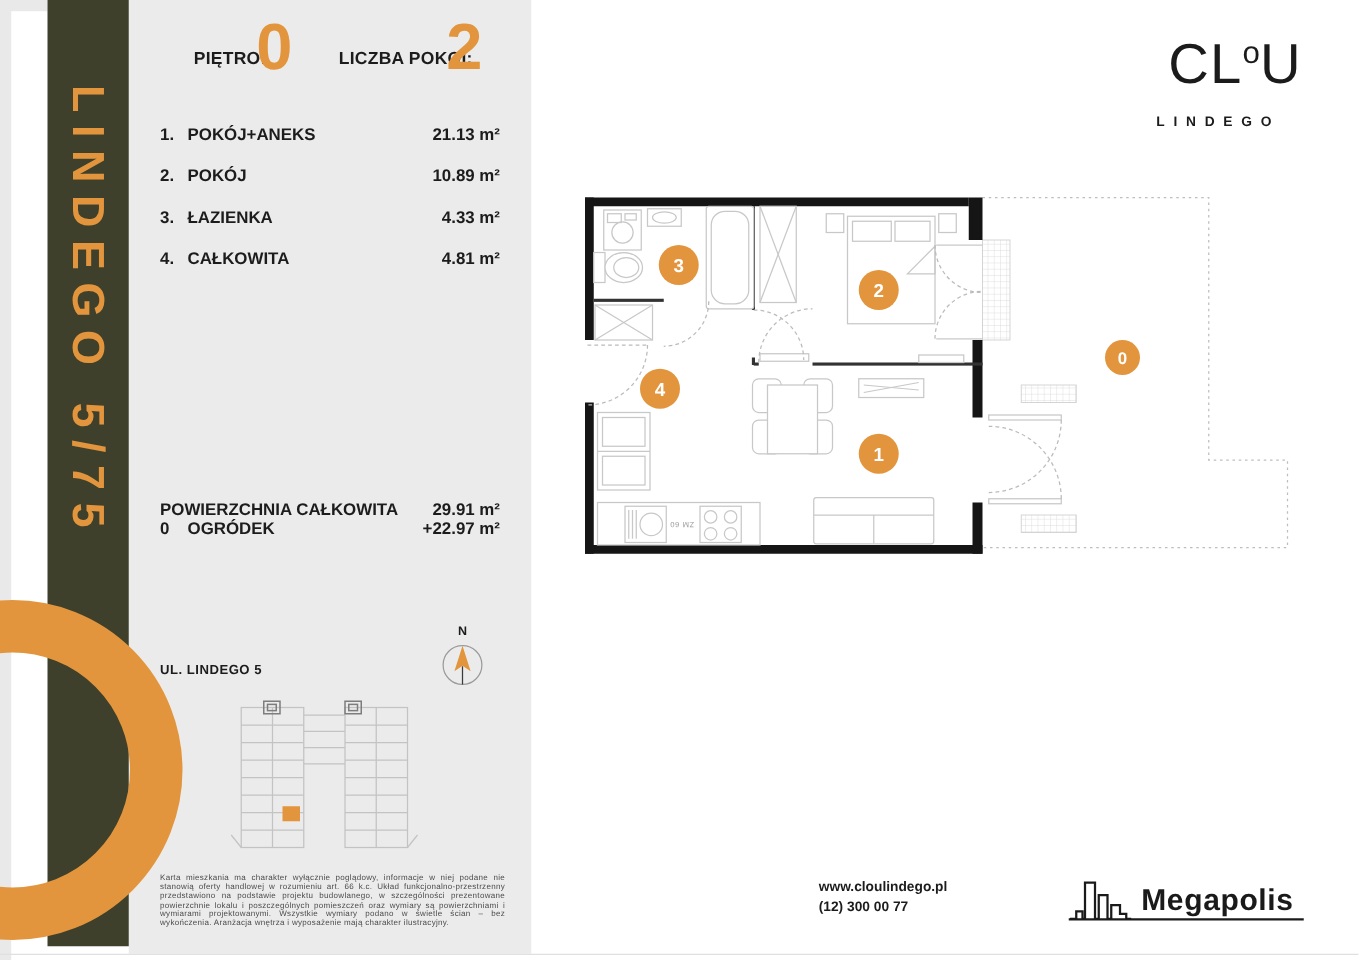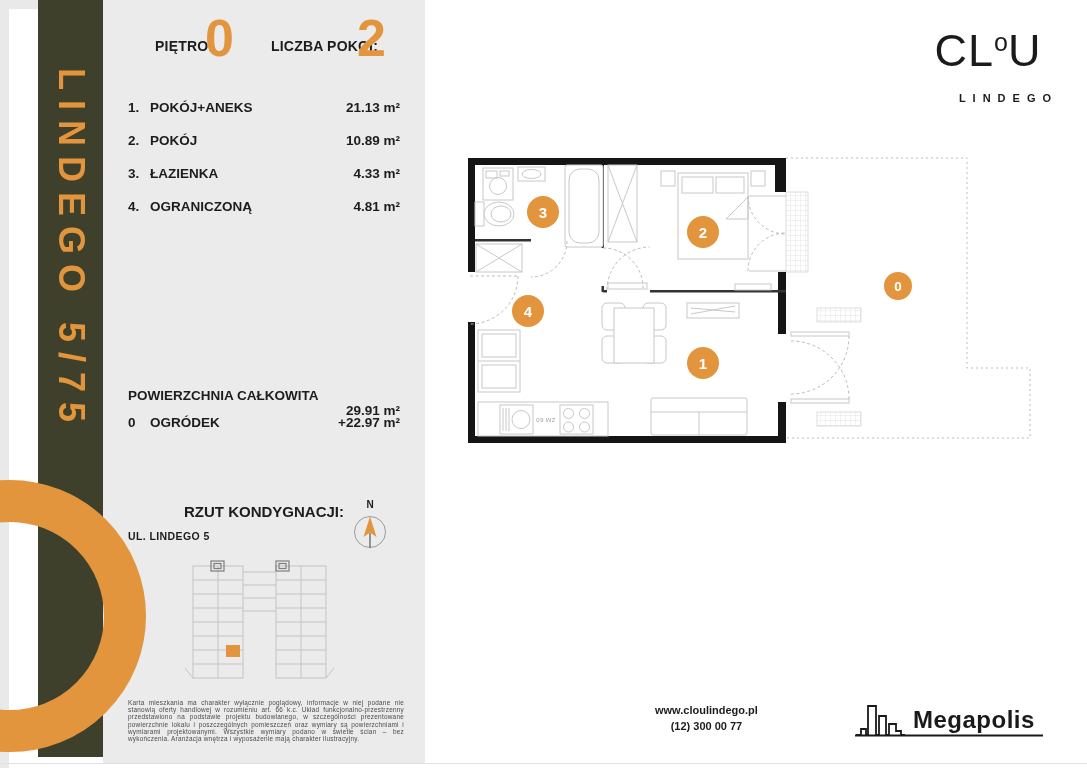--- a/index.html
+++ b/index.html
@@ -21,21 +21,21 @@
   .bignum{font-size:52px;line-height:1;font-weight:700;color:#e2953c;}
   
   .room-row{left:128px;width:272px;display:flex;align-items:baseline;font-weight:700;font-size:13.5px;}
   .room-no{width:22px;}
   .room-area{margin-left:auto;font-weight:700;}
   
   #disclaimer{left:128px;top:699px;width:276px;font-size:6.4px;line-height:1.13;
       color:#4a4a4a;letter-spacing:.25px;font-weight:500;text-align:justify;z-index:3;}
   #attachment{left:128px;top:746px;width:276px;text-align:center;font-size:12.5px;font-weight:700;z-index:3;margin-top:28px;}
   
-  #brand{left:918px;top:28px;width:140px;text-align:right;}
+  #brand{left:918px;top:28px;width:140px;text-align:left;}
   #brand-word{display:flex;justify-content:center;align-items:flex-start;color:#1b1b1b;}
   .brand-big{font-size:45px;line-height:1;font-weight:400;letter-spacing:1px;}
   .brand-small{font-size:25px;line-height:1;font-weight:400;margin-top:2px;}
   #brand-sub{font-size:11px;font-weight:600;letter-spacing:7px;margin-top:19px;padding-left:7px;color:#1b1b1b;}
   
   .foot-b{font-size:11px;font-weight:700;line-height:1.45;}
   #company{left:400px;top:746px;width:606px;text-align:center;font-size:9px;
      font-weight:600;color:#9b9b9b;letter-spacing:.3px;}
   
   #sp-title{left:128px;top:503px;width:272px;text-align:center;font-size:15px;font-weight:700;}
@@ -73,35 +73,34 @@
     <span>POKÓJ</span>
     <span class="room-area">10.89 m²</span>
   </div>
   <div class="abs room-row" style="top:166px;">
     <span class="room-no">3.</span>
     <span>ŁAZIENKA</span>
     <span class="room-area">4.33 m²</span>
   </div>
   <div class="abs room-row" style="top:199px;">
     <span class="room-no">4.</span>
-    <span>OGRANICZONĄ</span>
+    <span>CAŁKOWITA</span>
     <span class="room-area">4.81 m²</span>
   </div>
 
-  <div class="abs room-row" style="top:388px;flex-direction:column;">
+  <div class="abs room-row" style="top:400px;">
     <span>POWIERZCHNIA CAŁKOWITA</span>
     <span class="room-area">29.91 m²</span>
   </div>
   <div class="abs room-row" style="top:415px;">
     <span class="room-no">0</span>
     <span>OGRÓDEK</span>
     <span class="room-area">+22.97 m²</span>
   </div>
 
-  <div class="abs" id="sp-title">RZUT KONDYGNACJI:</div>
   <div class="abs" id="sp-street">UL. LINDEGO 5</div>
 
   <svg class="abs" style="left:346px;top:496px;" width="48" height="58" viewBox="0 0 48 58">
     <text x="24" y="12" font-size="10" font-weight="700" text-anchor="middle" fill="#1c1c1c">N</text>
     <circle cx="24" cy="36" r="15.5" fill="none" stroke="#9b9b9b" stroke-width="1"></circle>
     <line x1="24" y1="37" x2="24" y2="51.5" stroke="#3a3a3a" stroke-width="1"></line>
     <polygon points="24,20.5 17.5,41 24,36.5 30.5,41" fill="#e2953c"></polygon>
   </svg>
 
   <svg class="abs" style="left:178px;top:552px;" width="160" height="138" viewBox="0 0 160 138">
@@ -275,21 +274,21 @@
 
   <div class="abs" id="brand">
     <div id="brand-word">
       <span class="brand-big">CL</span>
         <span class="brand-small">o</span>
         <span class="brand-big">U</span>
     </div>
     <div id="brand-sub">LINDEGO</div>
   </div>
 
-  <div class="abs foot-b" style="left:655px;top:703px;text-align:center;">
+  <div class="abs foot-b" style="left:655px;top:703px;">
     <div>www.cloulindego.pl</div>
     <div>(12) 300 00 77</div>
   </div>
 
   <svg class="abs" style="left:853px;top:698px;" width="192" height="42" viewBox="0 0 192 42">
     <g fill="none" stroke="#1a1a1a" stroke-width="1.8">
       <path d="M 3,37 L 8,37 L 8,31 L 13,31 L 13,37 L 15,37 L 15,8 L 23,8 L 23,37 L 26,37 L 26,18 L 33,18 L 33,37 L 36,37 L 36,26 L 43,26 L 43,33 L 48,33 L 48,37 L 52,37"></path>
       <line x1="2" y1="37.5" x2="190" y2="37.5"></line>
     </g>
     <text x="60" y="30" font-size="24" font-weight="700" fill="#1a1a1a" letter-spacing="0.5">Megapolis</text>

